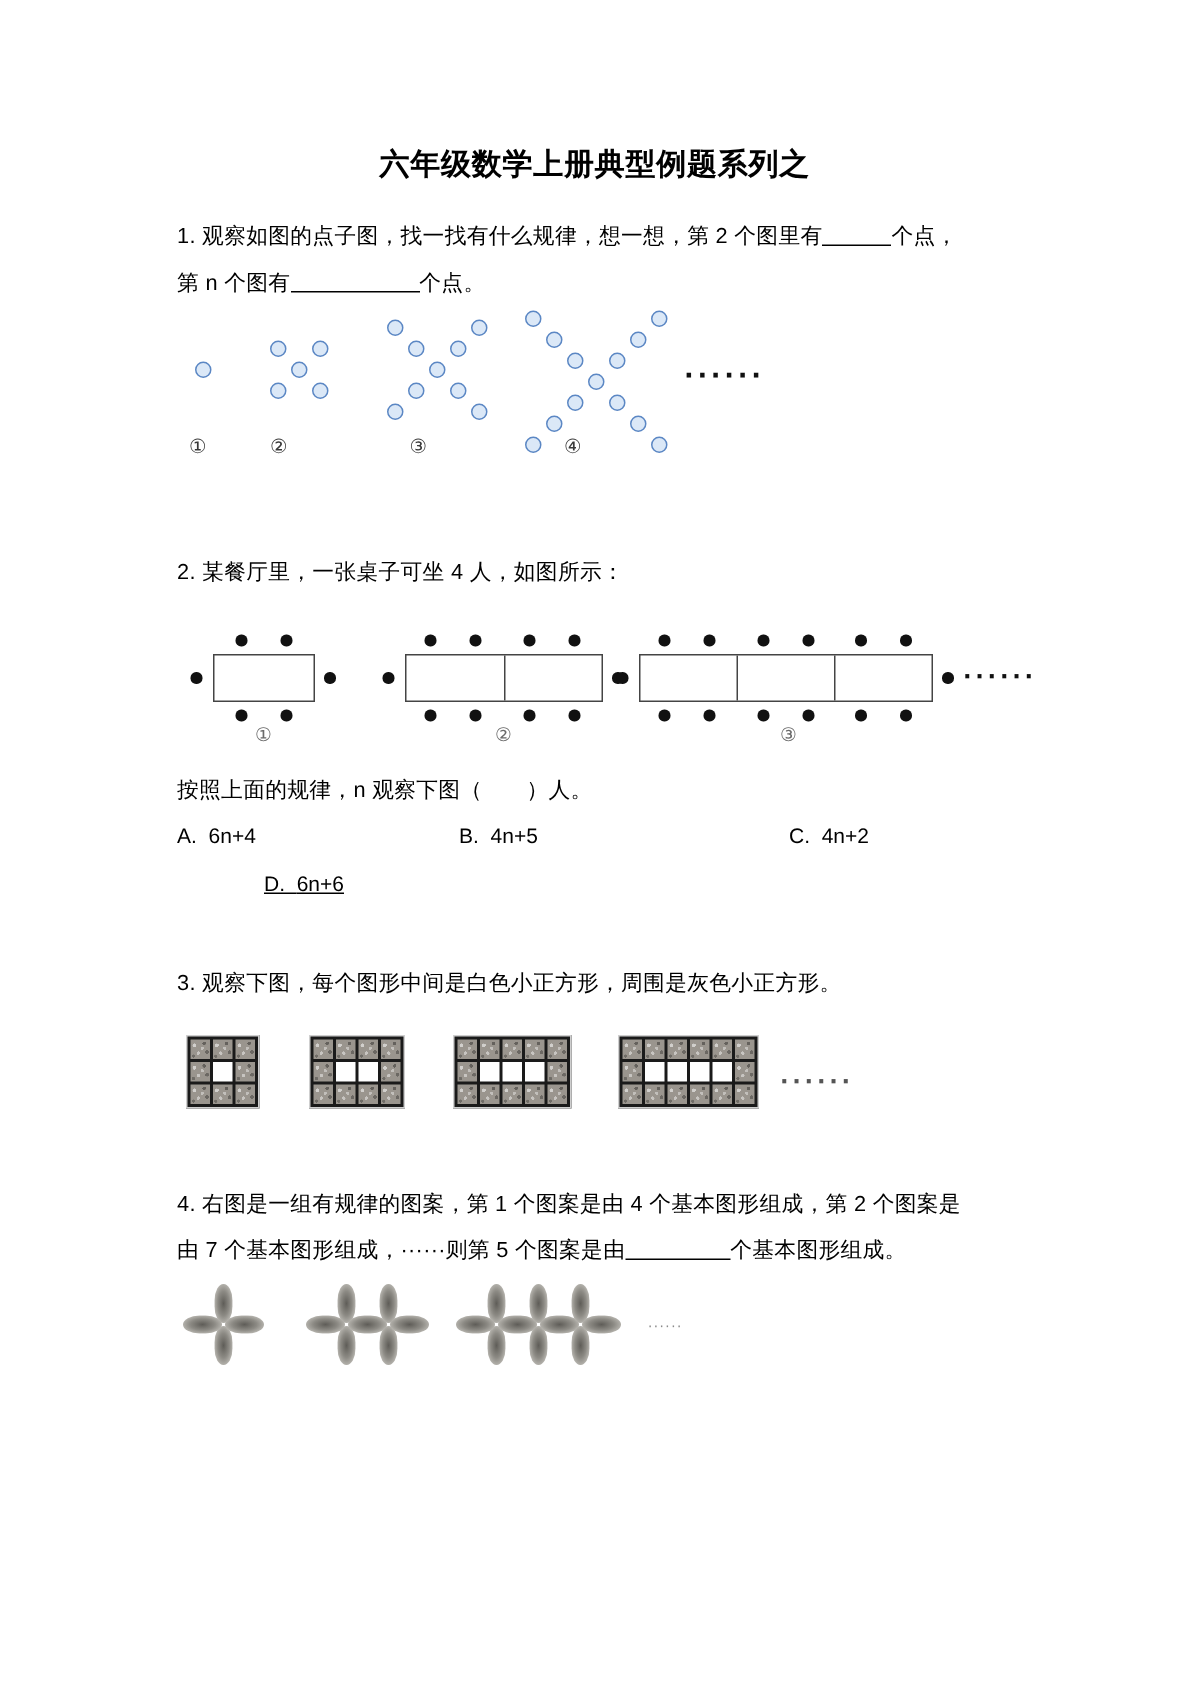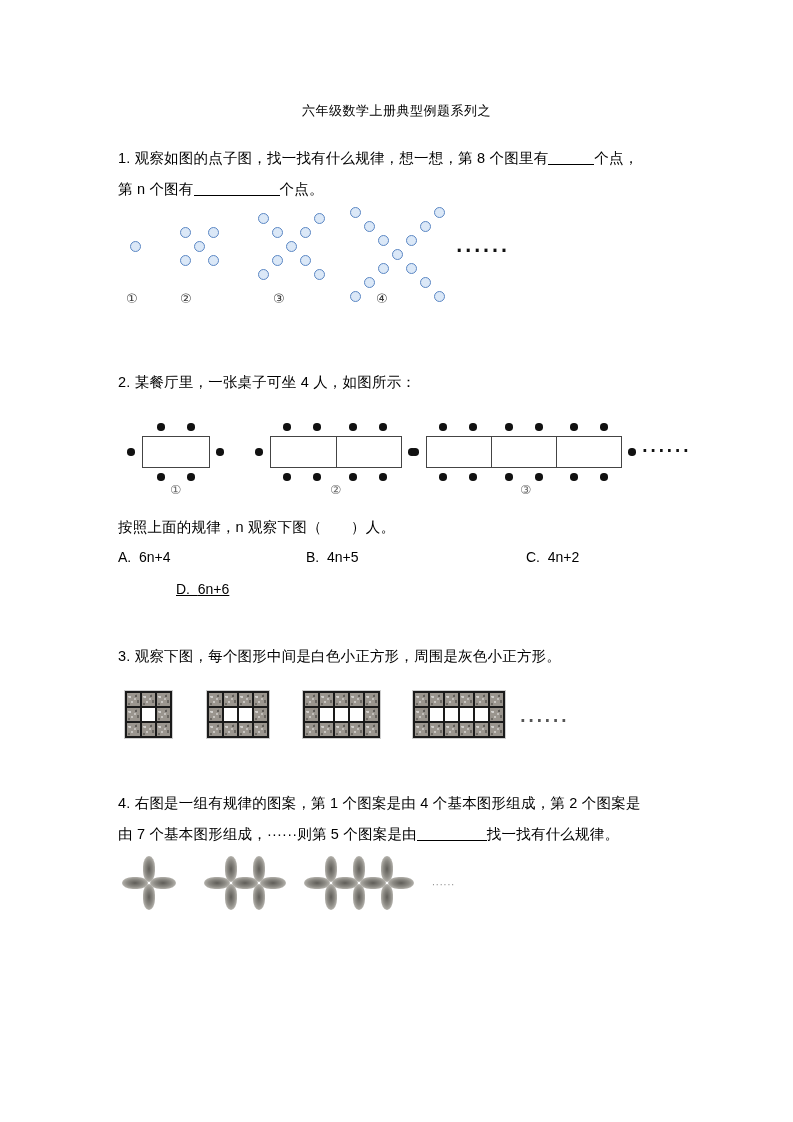--- a/index.html
+++ b/index.html
@@ -11,22 +11,22 @@
     font-family: "Liberation Sans", "DejaVu Sans", sans-serif;
     color: #000000;
     position: relative;
     overflow: hidden;
   }
   .page { padding: 0 118px 0 118px; position: relative; }
 
   
   .title-block { padding-top: 92px; text-align: center; }
   .title-line {
-    font-size: 13px;
-    font-weight: normal;
+    font-size: 20px;
+    font-weight: bold;
     letter-spacing: 0.5px;
     line-height: 37px;
     white-space: nowrap;
   }
 
   
   .q-block { margin-top: 14px; }
   .q-text {
     font-size: 14.5px;
     line-height: 31px;
@@ -143,21 +143,21 @@
 <body>
 
 <div class="page">
 
   <div class="title-block">
     <div class="title-line">六年级数学上册典型例题系列之</div>
   </div>
 
   <div class="q-block">
     <div class="q-text">
-      <span>1. 观察如图的点子图，找一找有什么规律，想一想，第 8 个图里有</span><span class="blank-s"></span><span>个点，</span><br>
+      <span>1. 观察如图的点子图，找一找有什么规律，想一想，第 2 个图里有</span><span class="blank-s"></span><span>个点，</span><br>
       <span>第 n 个图有</span><span class="blank-l"></span><span>个点。</span>
     </div>
 
     <div class="fig1-wrap">
 
       <div class="dotfig" style="left:12px; top:22px; width:20px; height:20px;">
         <div class="dot" style="left:0px; top:0px;"></div>
       </div>
 
       <div class="dotfig" style="left:62px; top:8px; width:46px; height:46px;">
@@ -358,21 +358,21 @@
       </div>
 
       <div class="dots-ellipsis" style="left:402px; top:28px; font-size:15px; color:#555;">······</div>
     </div>
 
   </div>
 
   <div class="q-block" style="margin-top:34px;">
     <div class="q-text">
       <span>4. 右图是一组有规律的图案，第 1 个图案是由 4 个基本图形组成，第 2 个图案是</span><br>
-      <span>由 7 个基本图形组成，······则第 5 个图案是由</span><span class="blank-m"></span><span>找一找有什么规律。</span>
+      <span>由 7 个基本图形组成，······则第 5 个图案是由</span><span class="blank-m"></span><span>个基本图形组成。</span>
     </div>
 
     <div class="fig4-wrap">
 
       <div class="flowergrp" style="left:6px; top:0px; width:52px; height:50px;">
         <div class="flower" style="left:2px; top:2px;">
           <div class="petal n"></div>
           <div class="petal s"></div>
           <div class="petal e"></div>
           <div class="petal w"></div>

